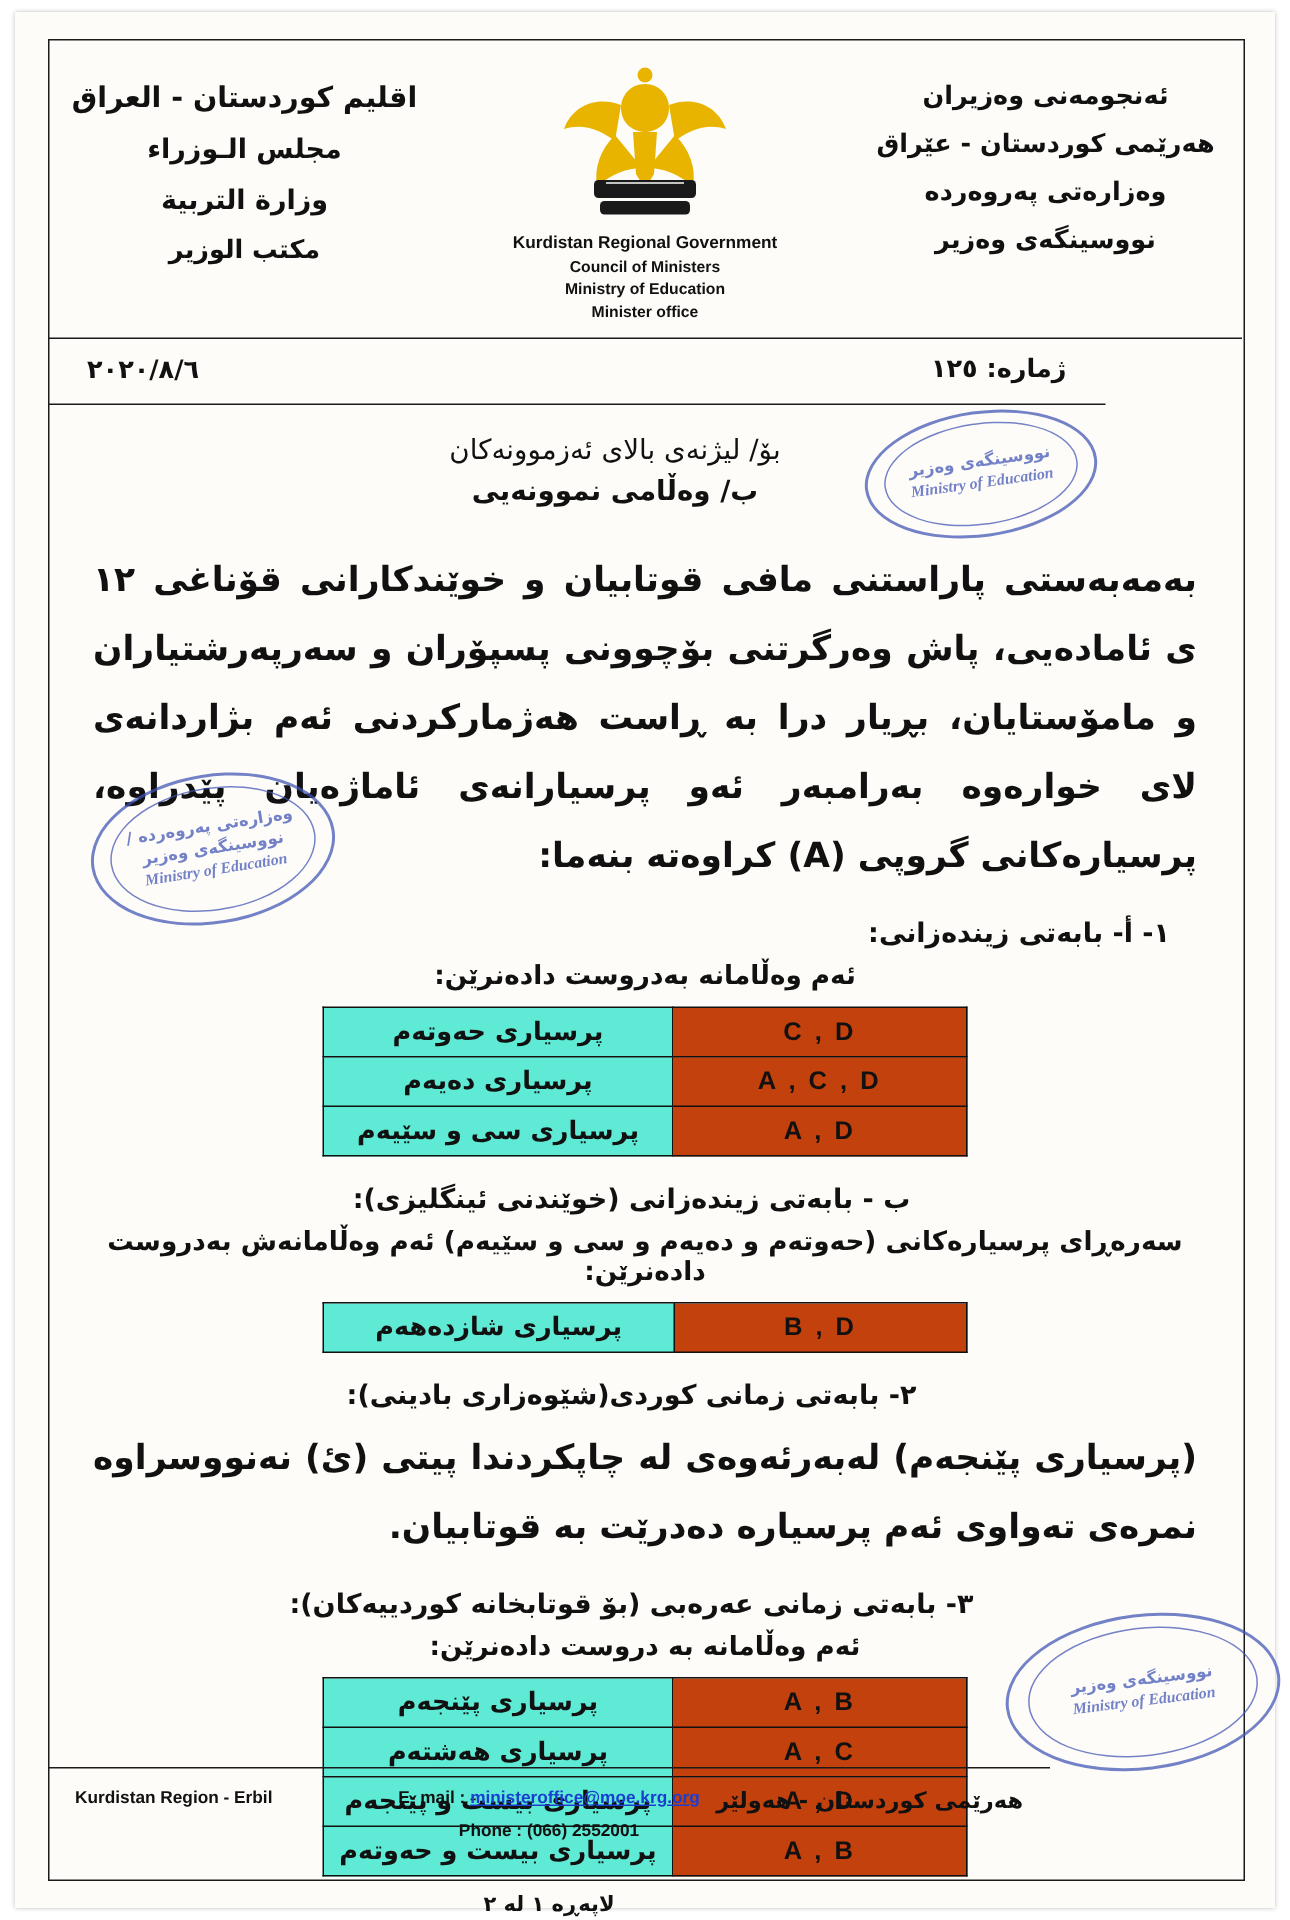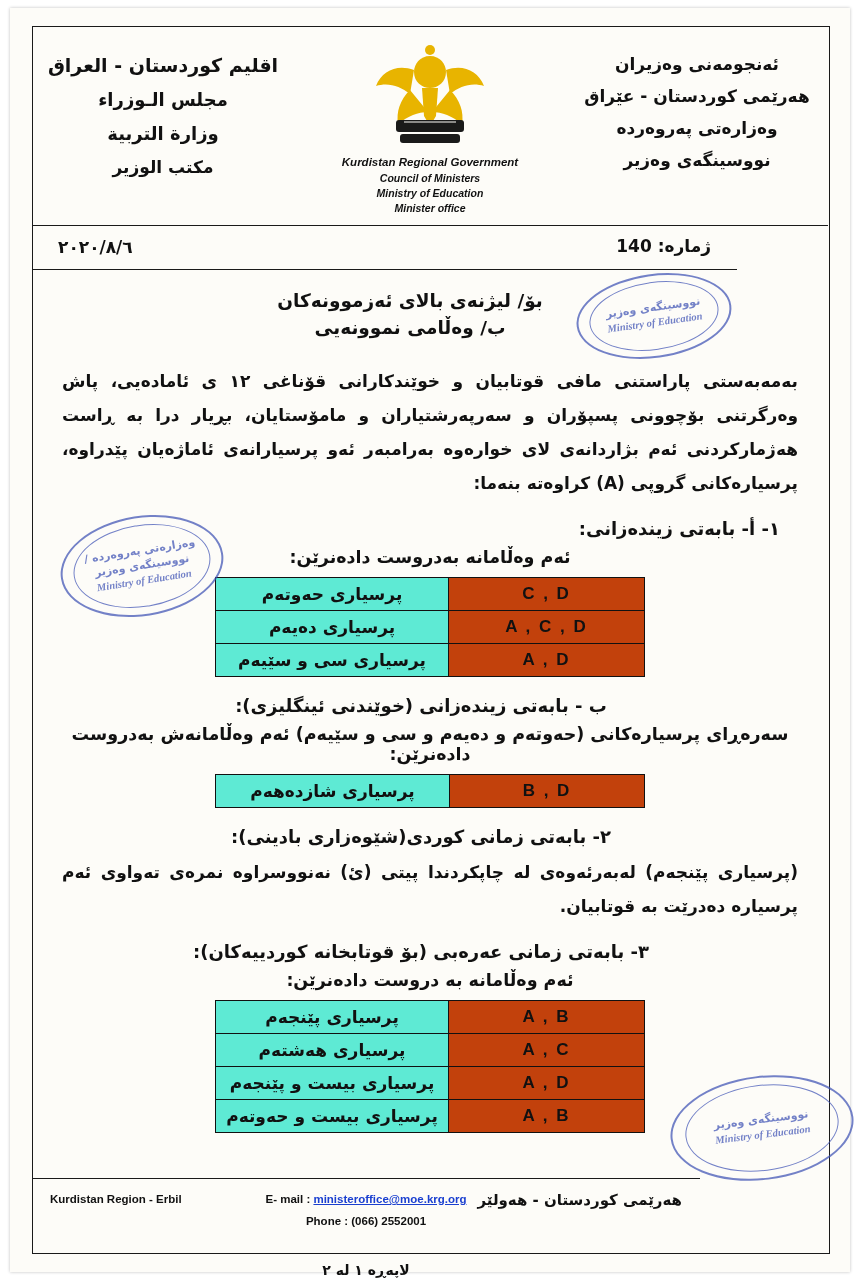--- a/index.html
+++ b/index.html
@@ -97,21 +97,20 @@
     margin: 0 auto;
     position: relative;
   }
   .emblem-en {
     margin-top: 2px;
     font-size: 10.5px;
     font-weight: bold;
     color: #111;
     line-height: 1.45;
     font-family: "Liberation Sans", sans-serif;
-    font-style: italic;
   }
   .emblem-en .big { font-size: 11.5px; }
 
   
   .numrow {
     position: absolute;
     left: 22px;
     top: 218px;
     width: 705px;
     height: 44px;
@@ -145,36 +144,36 @@
     width: 796px;
     height: 908px;
     direction: rtl;
     color: #111;
     padding: 14px 30px 0 30px;
     box-sizing: border-box;
     font-size: 17px;
   }
   .to-line {
     text-align: center;
-    font-weight: bold;
+    font-weight: normal;
     font-size: 18.5px;
     margin: 6px 0 6px 0;
     padding-right: 40px;
   }
   .to-line2 {
     text-align: center;
     font-weight: bold;
     font-size: 18.5px;
     margin-bottom: 26px;
     padding-right: 40px;
   }
   p.para {
     margin: 0 0 8px 0;
     line-height: 2.0;
-    font-size: 17px;
+    font-size: 23px;
     text-align: justify;
     font-weight: 600;
   }
   .sec-head {
     font-weight: bold;
     font-size: 18px;
     margin: 18px 0 8px 0;
     text-align: right;
     padding-right: 18px;
   }
@@ -350,21 +349,21 @@
       <div class="hdr-right">
         <div>ئەنجومەنی وەزیران</div>
         <div>هەرێمی کوردستان - عێراق</div>
         <div>وەزارەتی پەروەردە</div>
         <div>نووسینگەی وەزیر</div>
       </div>
     </div>
 
     <div class="numrow">
       <div class="date">٢٠٢٠/٨/٦</div>
-      <div class="num">ژمارە: 140</div>
+      <div class="num">ژمارە: ١٢٥</div>
     </div>
 
     <div class="body">
 
       <div class="to-line">بۆ/ لیژنەی بالای ئەزموونەکان</div>
       <div class="to-line2">ب/ وەڵامی نموونەیی</div>
 
       <p class="para">بەمەبەستی پاراستنی مافی قوتابیان و خوێندکارانی قۆناغی ١٢ ی ئامادەیی، پاش وەرگرتنی بۆچوونی پسپۆران و سەرپەرشتیاران و مامۆستایان، بڕیار درا بە ڕاست هەژمارکردنی ئەم بژاردانەی لای خوارەوە بەرامبەر ئەو پرسیارانەی ئاماژەیان پێدراوە، پرسیارەکانی گروپی (A) کراوەتە بنەما:</p>
 
       <div class="sec-head">١- أ- بابەتی زیندەزانی:</div>

